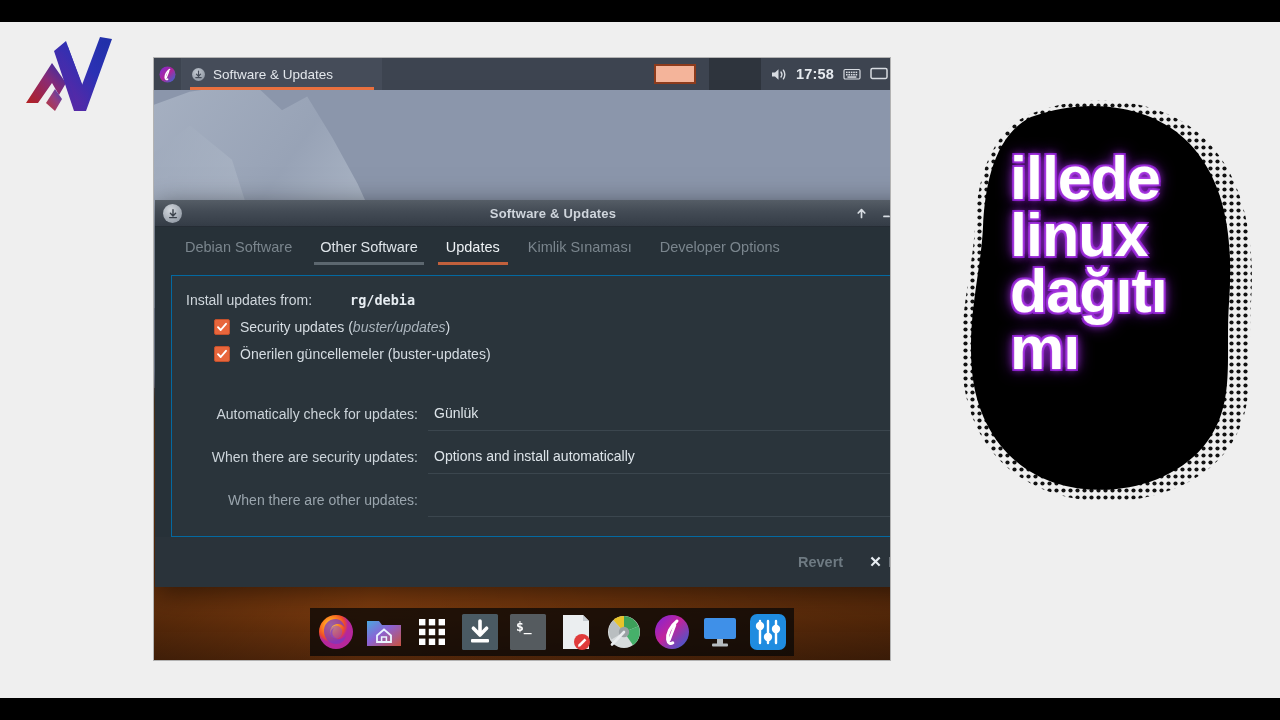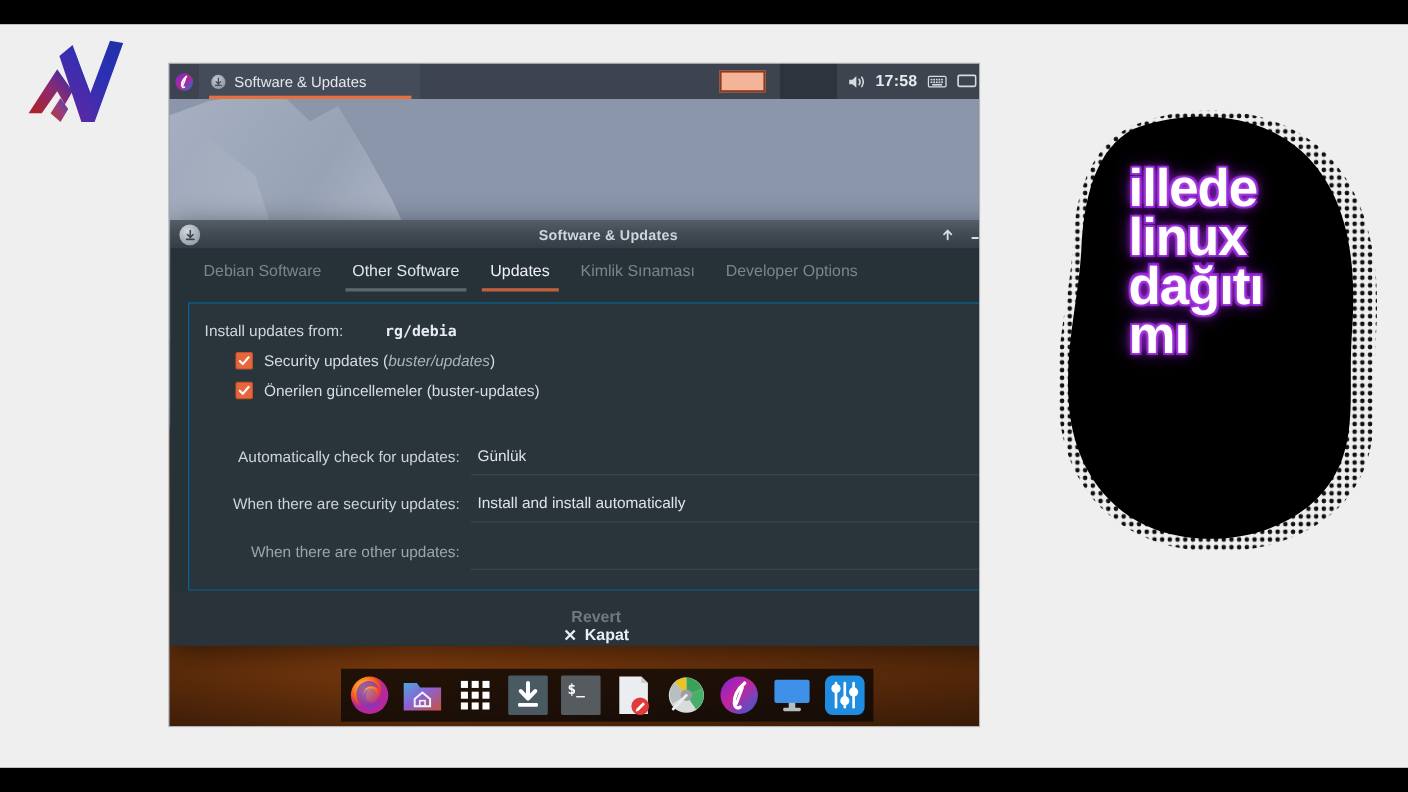--- a/index.html
+++ b/index.html
@@ -236,24 +236,23 @@
     position: absolute; right: 6px; top: 50%; transform: translateY(-50%);
     width: 0; height: 0;
     border-left: 6px solid transparent; border-right: 6px solid transparent;
     border-top: 7px solid #c3cbd2;
   }
   .sel-row.disabled .sel-arrow { border-top-color: #5e6a72; }
 
   
   .dlg-footer {
     position: absolute; left: 0; right: 0; bottom: 0; height: 50px;
-    display: flex; align-items: center; justify-content: flex-end; 
+    display: flex; align-items: center; justify-content: flex-end; gap: 26px;
     padding-right: 22px;
     background: #2a333a;
-    flex-direction: column;
   }
   .btn-revert {
     font-size: 14.5px; font-weight: bold; color: #6e7a82; cursor: default;
   }
   .btn-close {
     display: flex; align-items: center; gap: 7px;
     font-size: 14.5px; font-weight: bold; color: #e8eef3; cursor: pointer;
   }
   .btn-close .x { font-size: 15px; }
 
@@ -270,28 +269,27 @@
     display: flex; align-items: center; justify-content: center;
     cursor: pointer;
   }
 
   
   .caption-blob {
     position: absolute; left: 955px; top: 95px; width: 310px; height: 420px;
   }
   .caption-text {
     position: absolute; left: 1010px; top: 150px; width: 230px;
-    font-size: 48px; line-height: 0.93; font-weight: bold;
+    font-size: 61px; line-height: 0.93; font-weight: bold;
     color: #ffffff;
     letter-spacing: -1px;
     text-shadow:
       0 0 3px #d06cf2, 0 0 8px #a832e0, 0 0 16px #8a1fd0,
       2px 2px 0 #7d18c4, -2px 2px 0 #7d18c4, 2px -2px 0 #7d18c4, -2px -2px 0 #7d18c4;
     pointer-events: none;
-    margin-left: 16px;
   }
   .caption-text div { white-space: nowrap; }
 </style>
 </head>
 <body>
 
 <div id="stage">
   <div class="page-bg"></div>
 
   <div class="brand-logo">
@@ -481,21 +479,21 @@
               <span class="sel-label">Automatically check for updates:</span>
               <span class="sel-field">
                 <span class="sel-value">Günlük</span>
                 <span class="sel-arrow"></span>
               </span>
             </div>
 
             <div class="sel-row">
               <span class="sel-label">When there are security updates:</span>
               <span class="sel-field">
-                <span class="sel-value">Install and install automatically</span>
+                <span class="sel-value">Options and install automatically</span>
                 <span class="sel-arrow"></span>
               </span>
             </div>
 
             <div class="sel-row disabled">
               <span class="sel-label dim">When there are other updates:</span>
               <span class="sel-field">
                 <span class="sel-value"></span>
                 <span class="sel-arrow"></span>
               </span>

